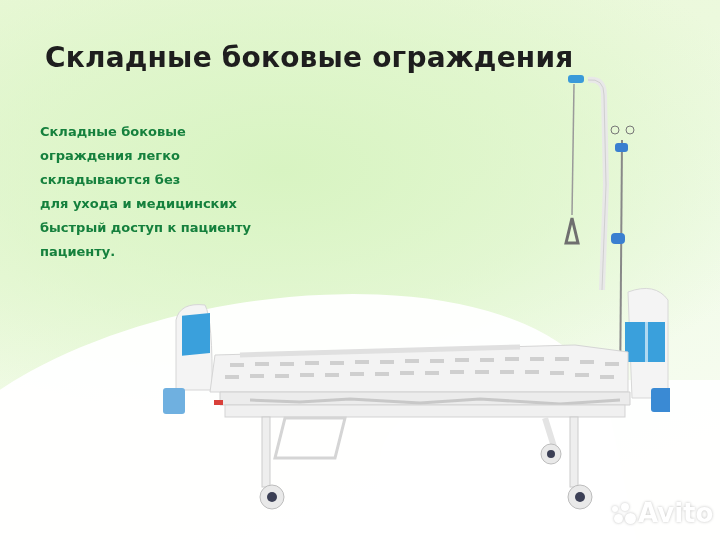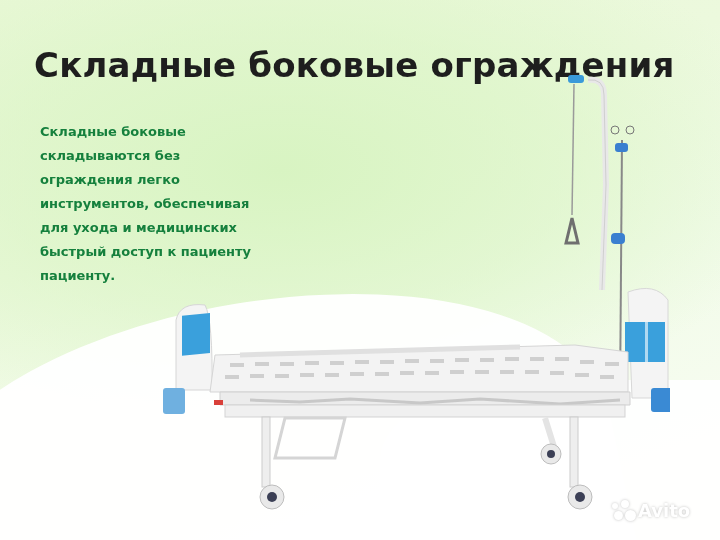--- a/index.html
+++ b/index.html
@@ -15,53 +15,52 @@
   .bg-white-swoosh {
     position: absolute; left: -80px; top: 300px; width: 700px; height: 400px;
     background: #ffffff; border-radius: 50% 60% 0 0 / 40% 50% 0 0;
     transform: rotate(-12deg); opacity: 0.95;
   }
   .bg-white-right {
     position: absolute; left: 380px; top: 380px; width: 400px; height: 200px;
     background: #ffffff; opacity: 0.9; border-radius: 40% 0 0 0;
   }
   .title {
-    position: absolute; left: 34px; top: 22px;
-    font-size: 34px; font-weight: bold; color: #1e1e1e; letter-spacing: 0.2px;
+    position: absolute; left: 45px; top: 22px;
+    font-size: 28px; font-weight: bold; color: #1e1e1e; letter-spacing: 0.2px;
     white-space: nowrap;
   }
   .desc {
     position: absolute; left: 40px; top: 120px; width: 320px;
     font-size: 13px; font-weight: bold; color: #15803d; line-height: 24px;
   }
   .desc span { display: block; white-space: nowrap; }
   .bed { position: absolute; left: 150px; top: 60px; width: 520px; height: 460px; }
   .watermark {
     position: absolute; left: 612px; top: 498px;
     display: flex; align-items: center; gap: 2px;
-    color: #ffffff; font-size: 18px; font-weight: bold;
+    color: #ffffff; font-size: 26px; font-weight: bold;
     text-shadow: 0 0 3px rgba(0,0,0,0.25);
   }
   .wm-dots { position: relative; width: 24px; height: 24px; }
   .wm-dots i { position: absolute; background: #fff; border-radius: 50%; box-shadow: 0 0 3px rgba(0,0,0,0.25); }
 </style>
 </head>
 <body>
 
 <div class="bg-green-band"></div>
 <div class="bg-white-swoosh"></div>
 <div class="bg-white-right"></div>
 
 <h1 class="title">Складные боковые ограждения</h1>
 
 <div class="desc">
   <span>Складные боковые</span>
+  <span>ограждения легко</span>
   <span>складываются без</span>
-  <span>ограждения легко</span>
-  <span>инструментов, обеспечивая</span>
   <span>для ухода и медицинских</span>
   <span>быстрый доступ к пациенту</span>
   <span>пациенту.</span>
 </div>
 
 <svg class="bed" viewBox="150 60 520 460" xmlns="http://www.w3.org/2000/svg">
 
   <g>
     <path d="M588 80 Q604 78 604 95 L606 185 L602 290" stroke="#e8e8e8" stroke-width="6" fill="none"></path>
     <path d="M588 80 Q604 78 604 95 L606 185 L602 290" stroke="#cfcfcf" stroke-width="1" fill="none"></path>

